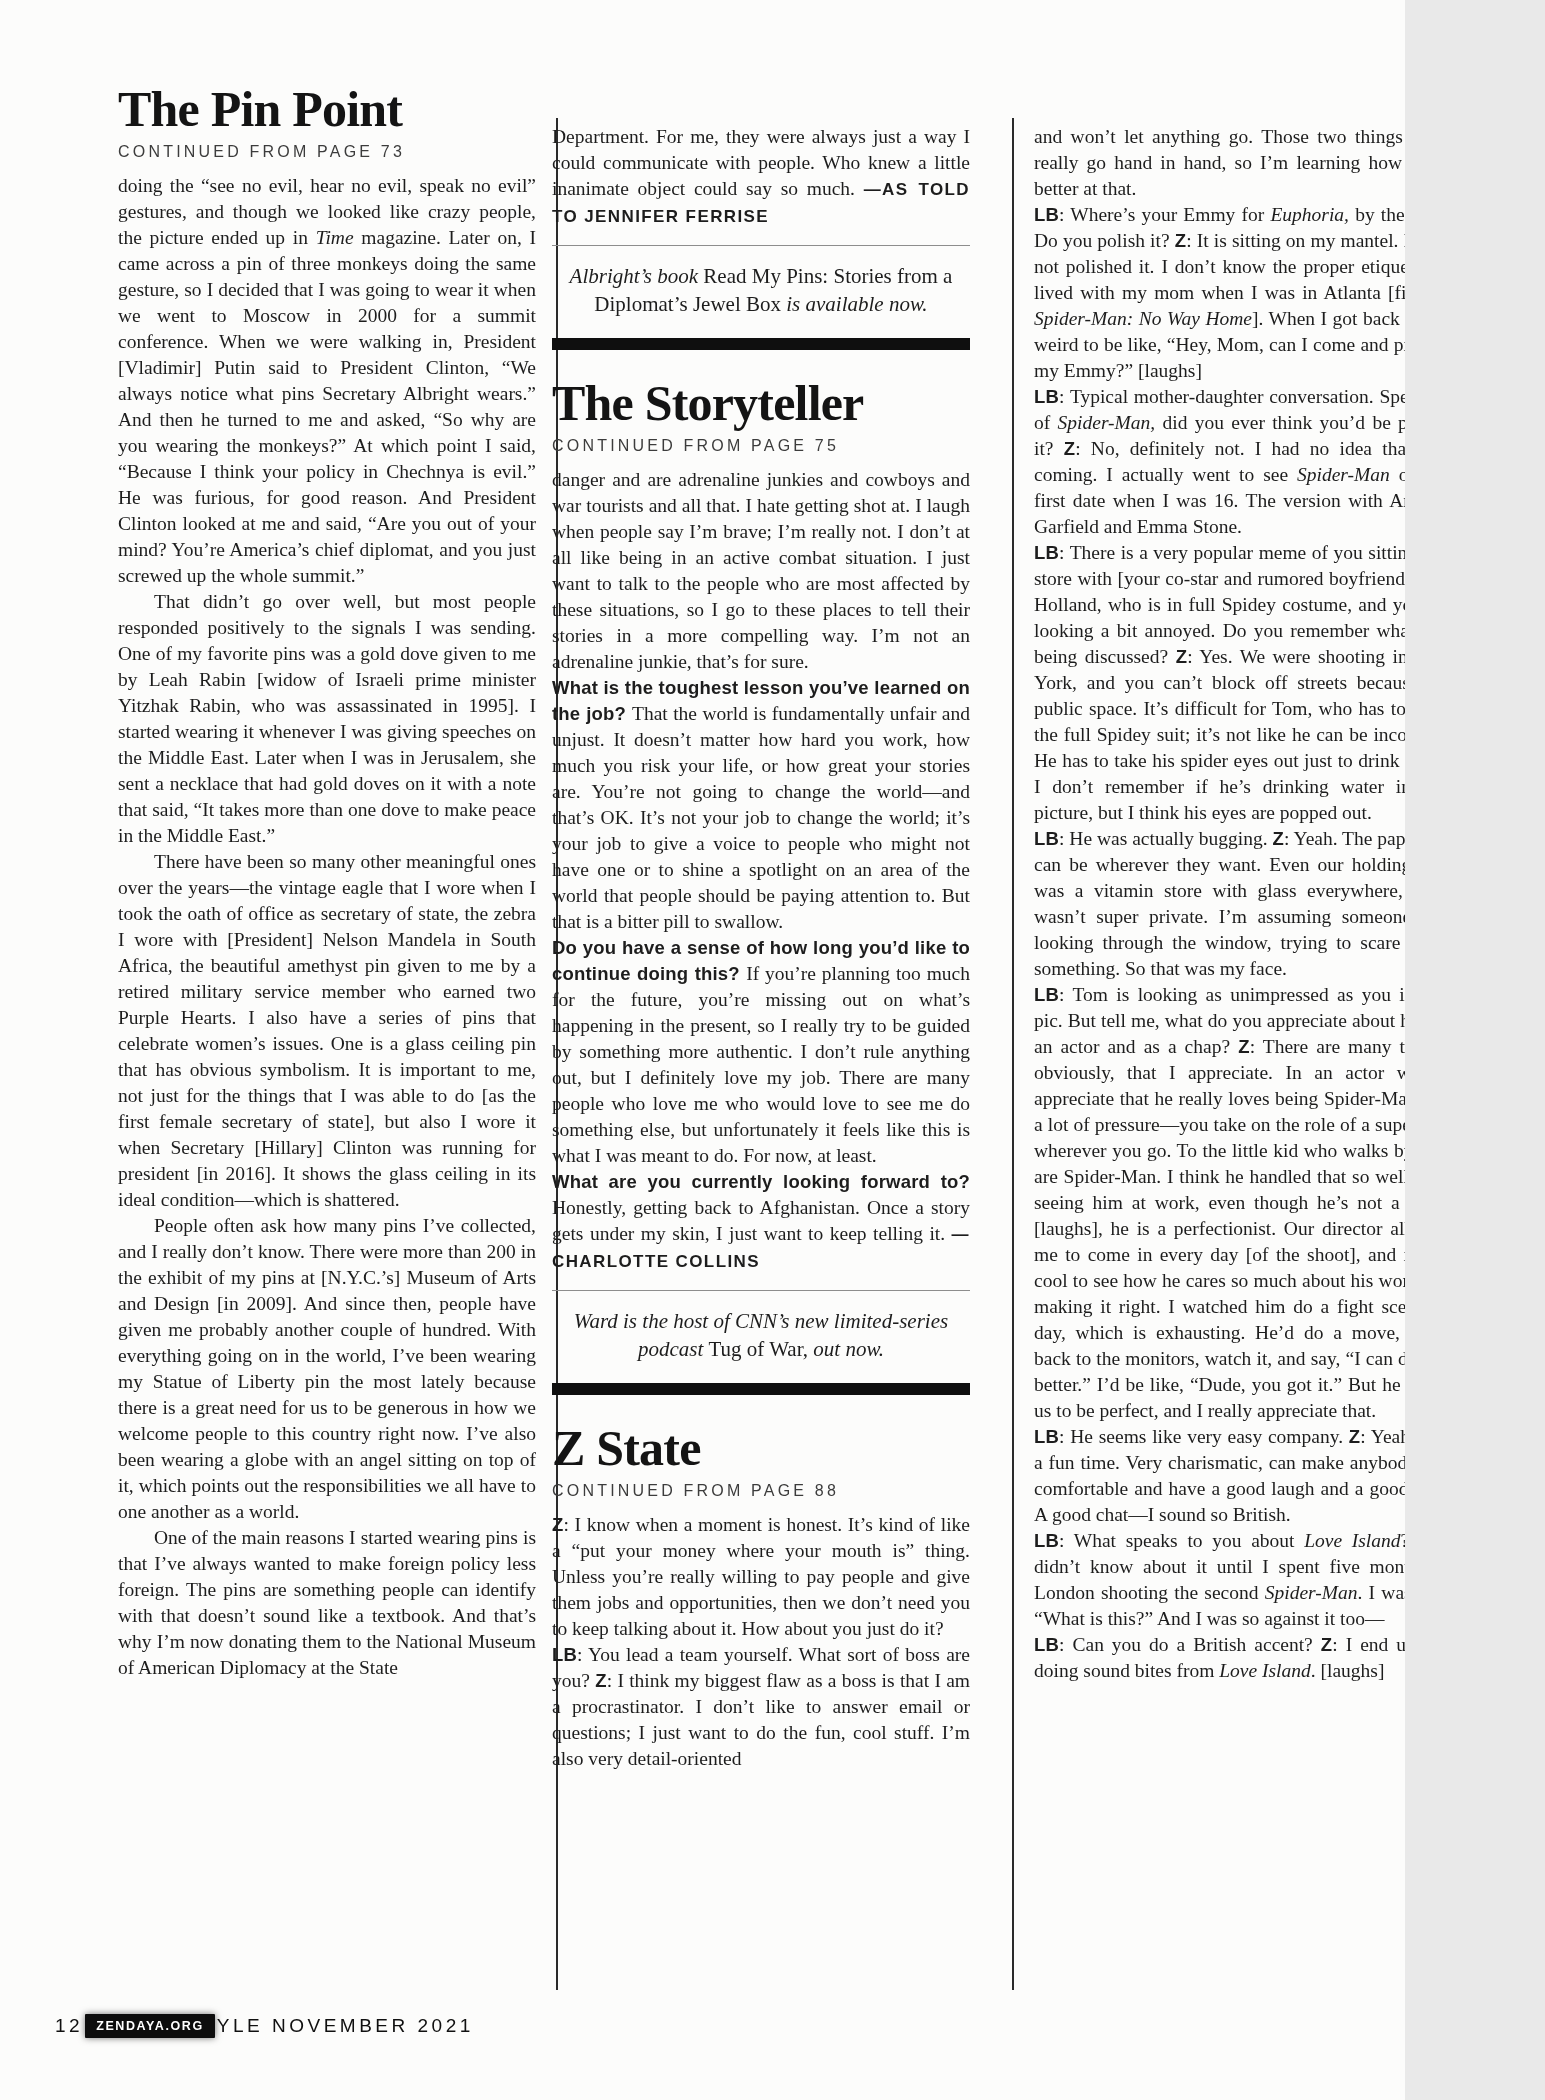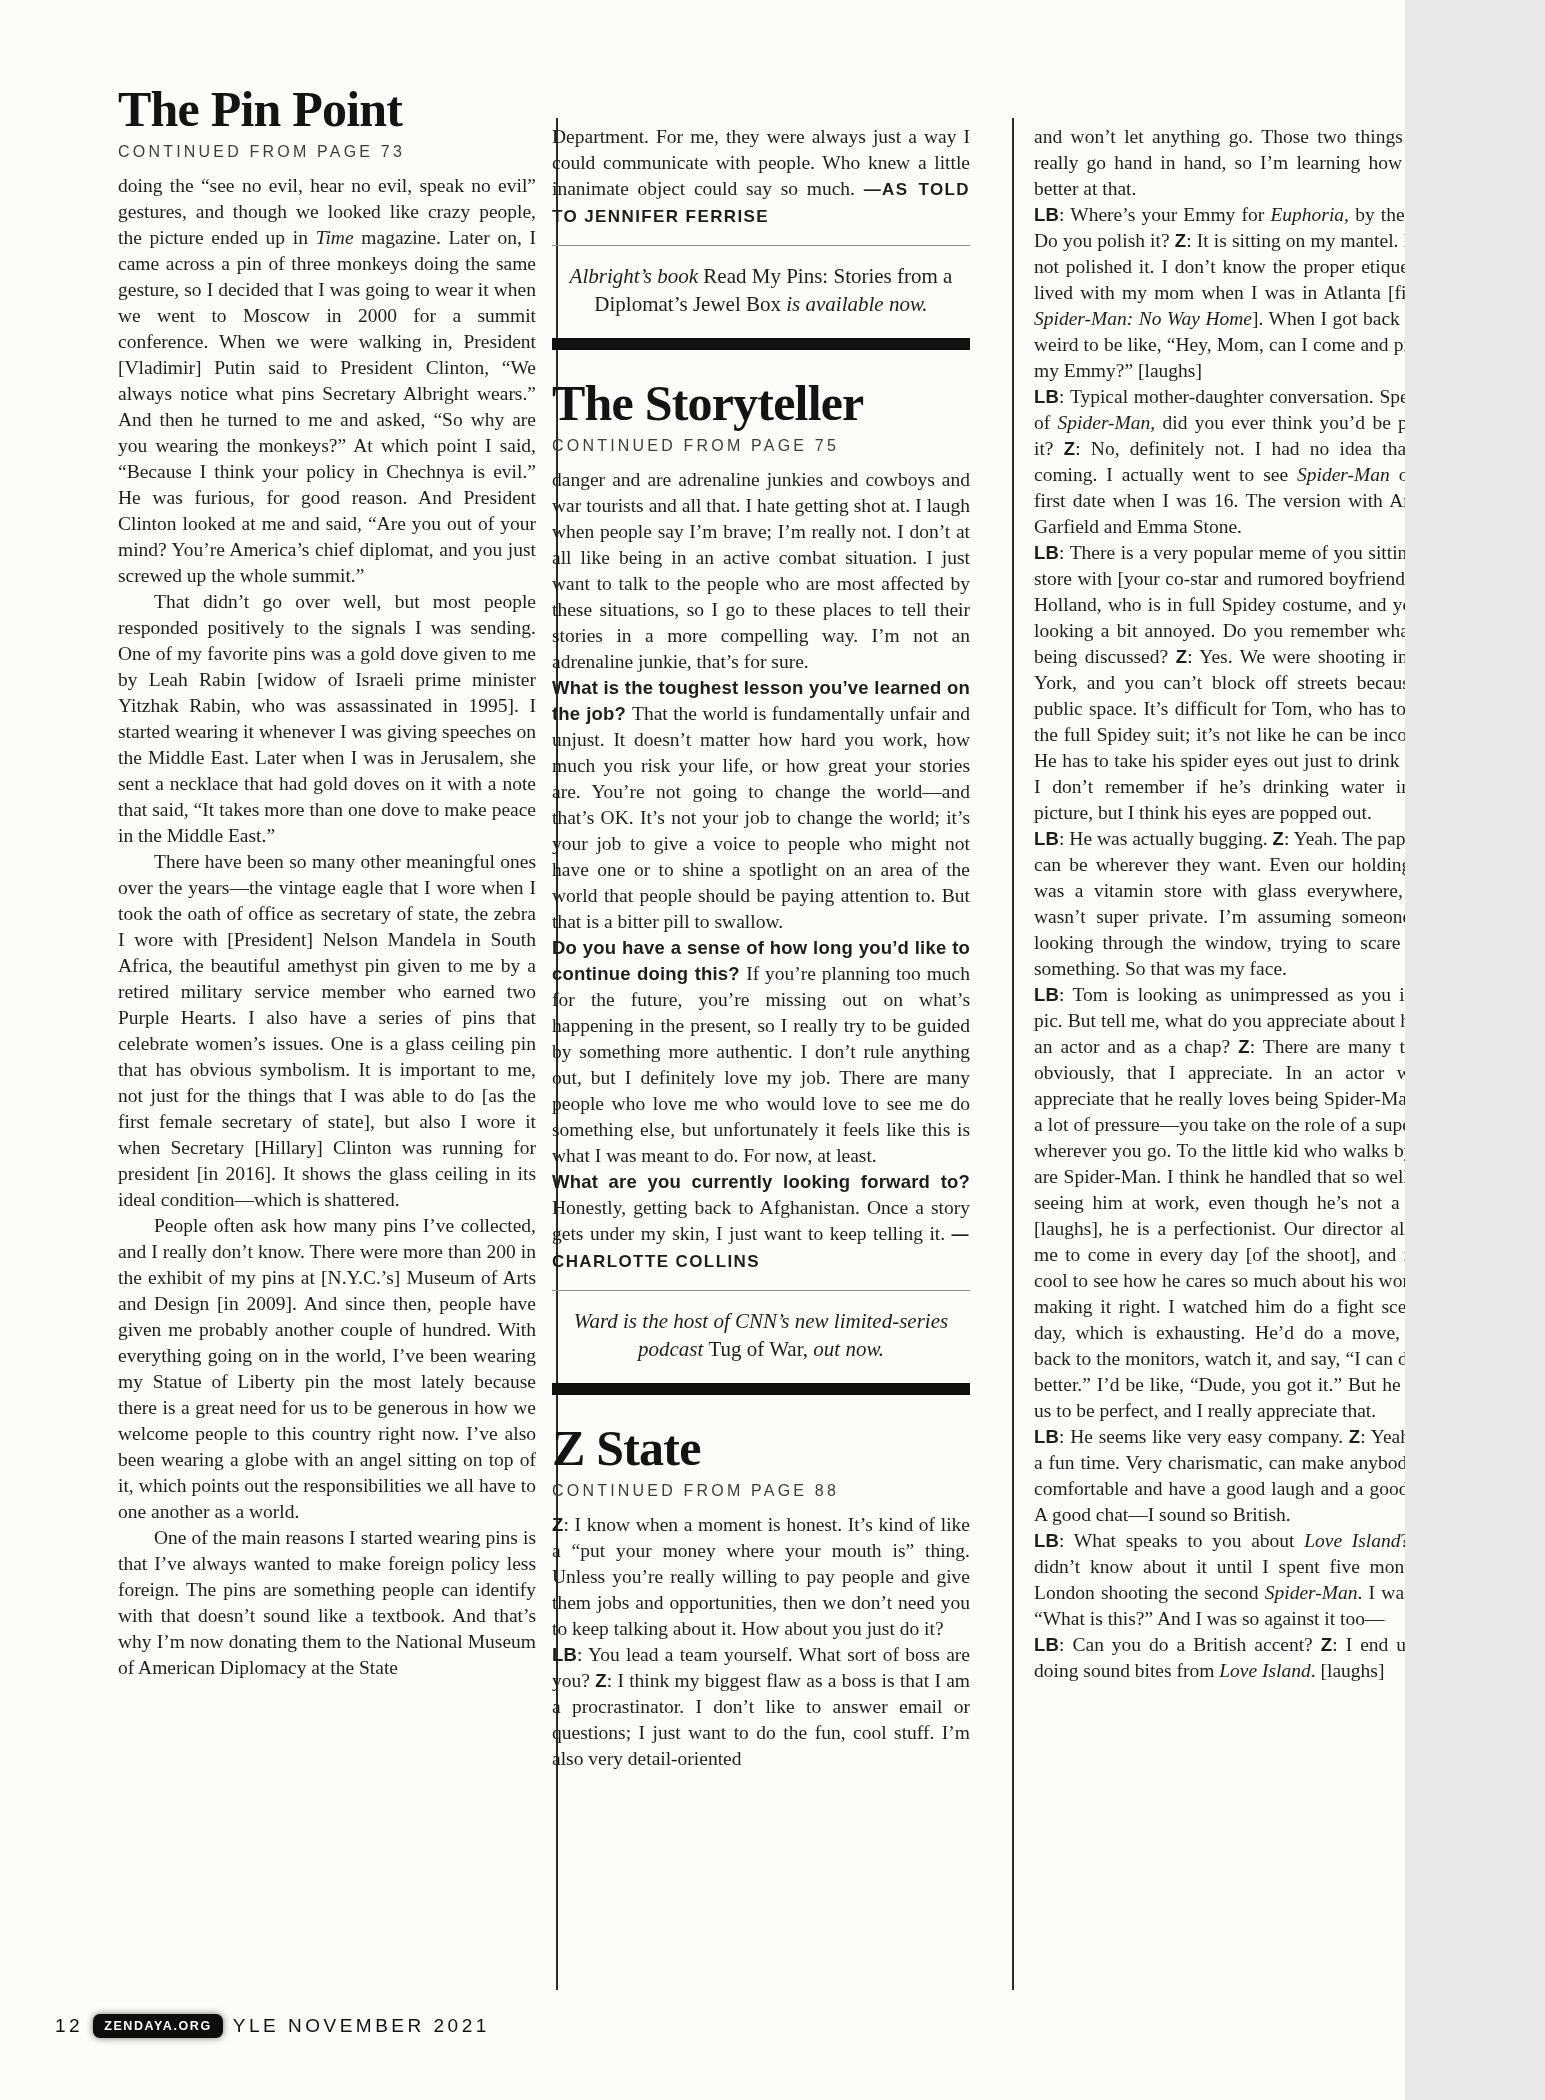--- a/index.html
+++ b/index.html
@@ -19,24 +19,24 @@
   .body{font-size:19.5px;line-height:26px;text-align:justify;hyphens:auto;}
   .body p{margin:0;}
   .body p.indent{text-indent:36px;}
   .seg-b{font-family:"Liberation Sans",sans-serif;font-weight:700;font-size:18.5px;letter-spacing:0.2px;}
   .seg-a{font-family:"Liberation Sans",sans-serif;font-weight:700;font-size:17px;letter-spacing:1.4px;}
   .seg-i{font-style:italic;}
   .thin-rule{border:none;border-top:1.5px solid #8d8d8d;margin:15px 0 17px 0;}
   .credit{font-size:21px;line-height:27.5px;text-align:center;margin:0 0 20px 0;}
   .credit p{margin:0;}
   .thick-bar{height:12px;background:#0f0f0f;margin:6px 0 28px 0;}
-  .footer{position:absolute;left:55px;top:2014px;display:flex;align-items:center;gap:8px;
+  .footer{position:absolute;left:55px;top:2014px;display:flex;align-items:center;gap:0;
           font-family:"Liberation Sans",sans-serif;font-size:19px;letter-spacing:3.5px;color:#101010;}
   .watermark{background:#0d0d0d;color:#fff;font-size:12.5px;font-weight:700;letter-spacing:1.6px;
-             padding:5px 11px;border-radius:7px;box-shadow:0 0 7px rgba(0,0,0,0.55);margin:0 2px;}
+             padding:5px 11px;border-radius:1px;box-shadow:0 0 7px rgba(0,0,0,0.55);margin:0 2px;}
 </style>
 </head>
 <body>
 
 <div class="page">
 
   <div class="vdivider d1"></div>
   <div class="vdivider d2"></div>
 
   <div class="col col1">

